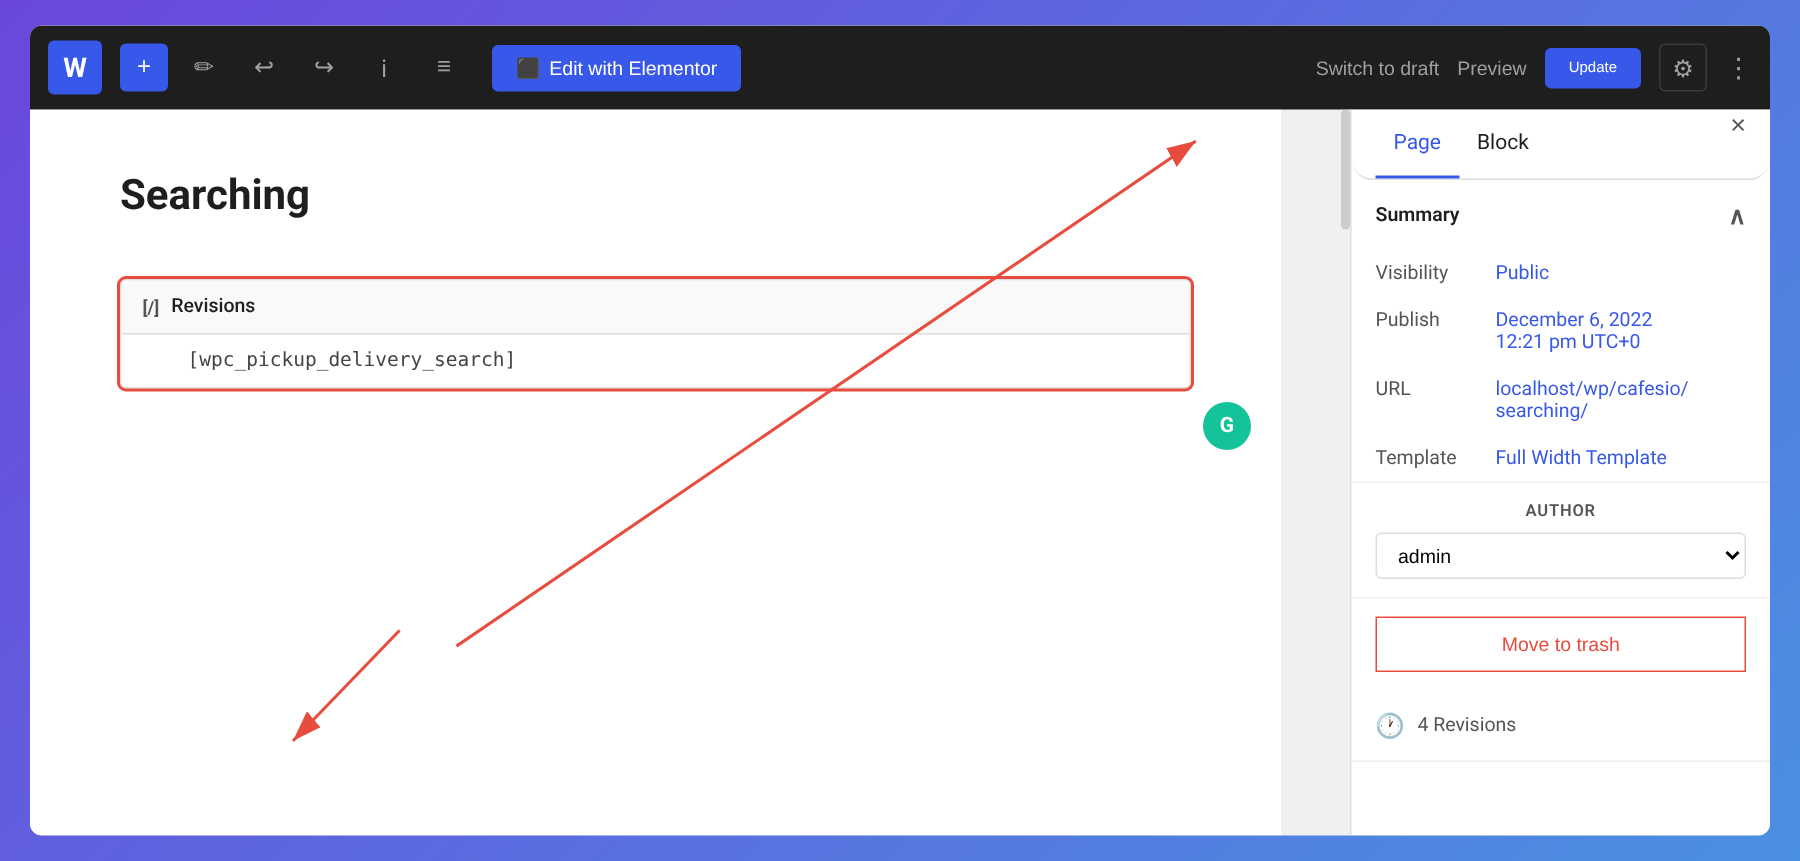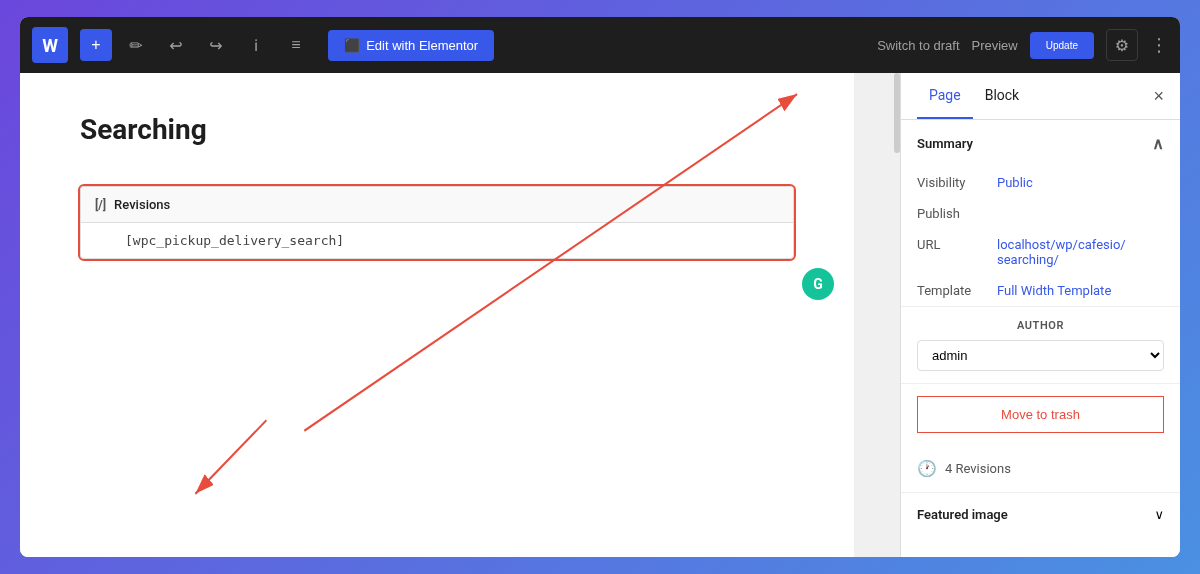--- a/index.html
+++ b/index.html
@@ -204,24 +204,25 @@
     
     .sidebar {
       width: 280px;
       background: white;
       border-left: 1px solid #ddd;
       overflow-y: auto;
       flex-shrink: 0;
     }
     .sidebar-tabs {
       display: flex;
-      align-items: center;
+      align-items: flex-start;
       border-bottom: 1px solid #ddd;
       padding: 0 16px;
       position: relative;
+      border-radius: 14px;
     }
     .sidebar-tab {
       padding: 14px 12px;
       font-size: 14px;
       cursor: pointer;
       color: #1e1e1e;
       border-bottom: 2px solid transparent;
     }
     .sidebar-tab.active {
       border-bottom: 2px solid #3858e9;
@@ -440,20 +441,22 @@
         <div class="section-header">
           <span>Summary</span>
           <span class="chevron">∧</span>
         </div>
         <div class="section-row">
           <span class="section-row-label">Visibility</span>
           <span class="section-row-value">Public</span>
         </div>
         <div class="section-row">
           <span class="section-row-label">Publish</span>
+          <span class="section-row-value date" style="white-space:pre-line">December 6, 2022
+12:21 pm UTC+0</span>
         </div>
         <div class="section-row">
           <span class="section-row-label">URL</span>
           <span class="section-row-value" style="white-space:pre-line">localhost/wp/cafesio/
 searching/</span>
         </div>
         <div class="section-row">
           <span class="section-row-label">Template</span>
           <span class="section-row-value">Full Width Template</span>
         </div>
@@ -470,19 +473,15 @@
       
       <button class="move-trash-btn">Move to trash</button>
 
       
       <div class="revisions-row">
         <span class="revisions-icon">🕐</span>
         <span class="revisions-text">4 Revisions</span>
       </div>
 
       
-      <div class="featured-image-row">
-        <span class="featured-image-label">Featured image</span>
-        <span>∨</span>
-      </div>
     </div>
   </div>
 </div>
 
 </body></html>

